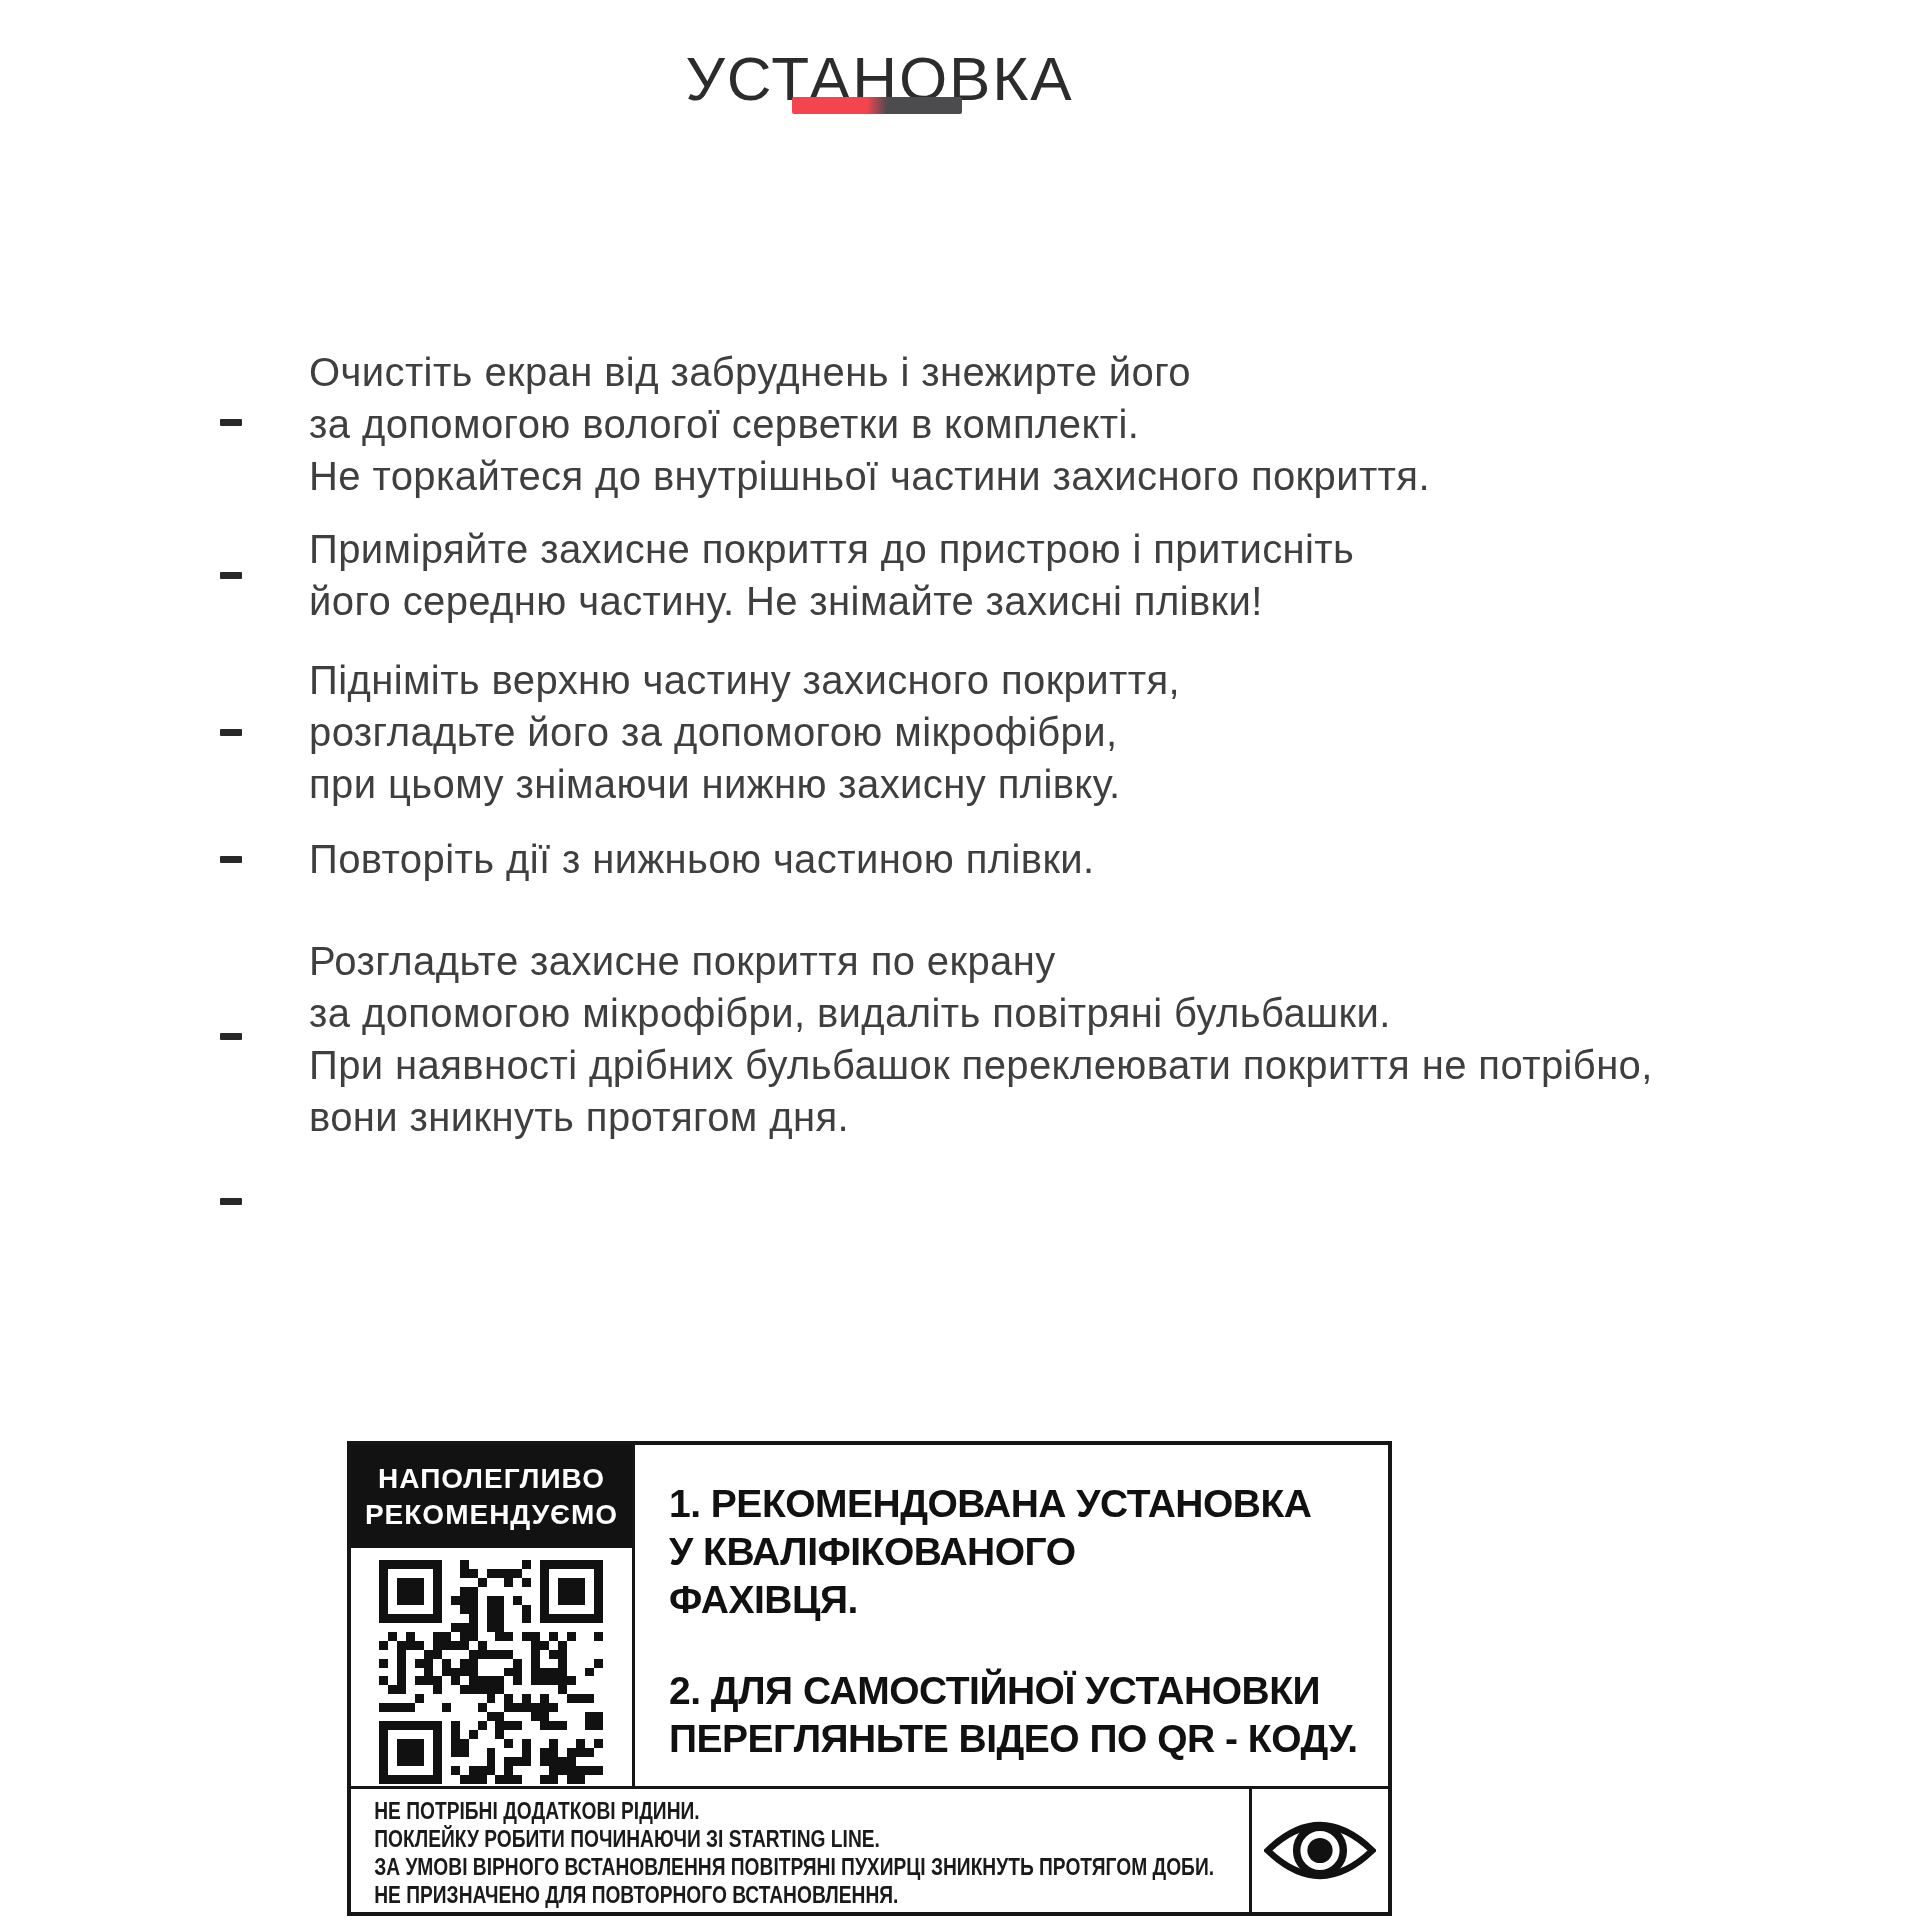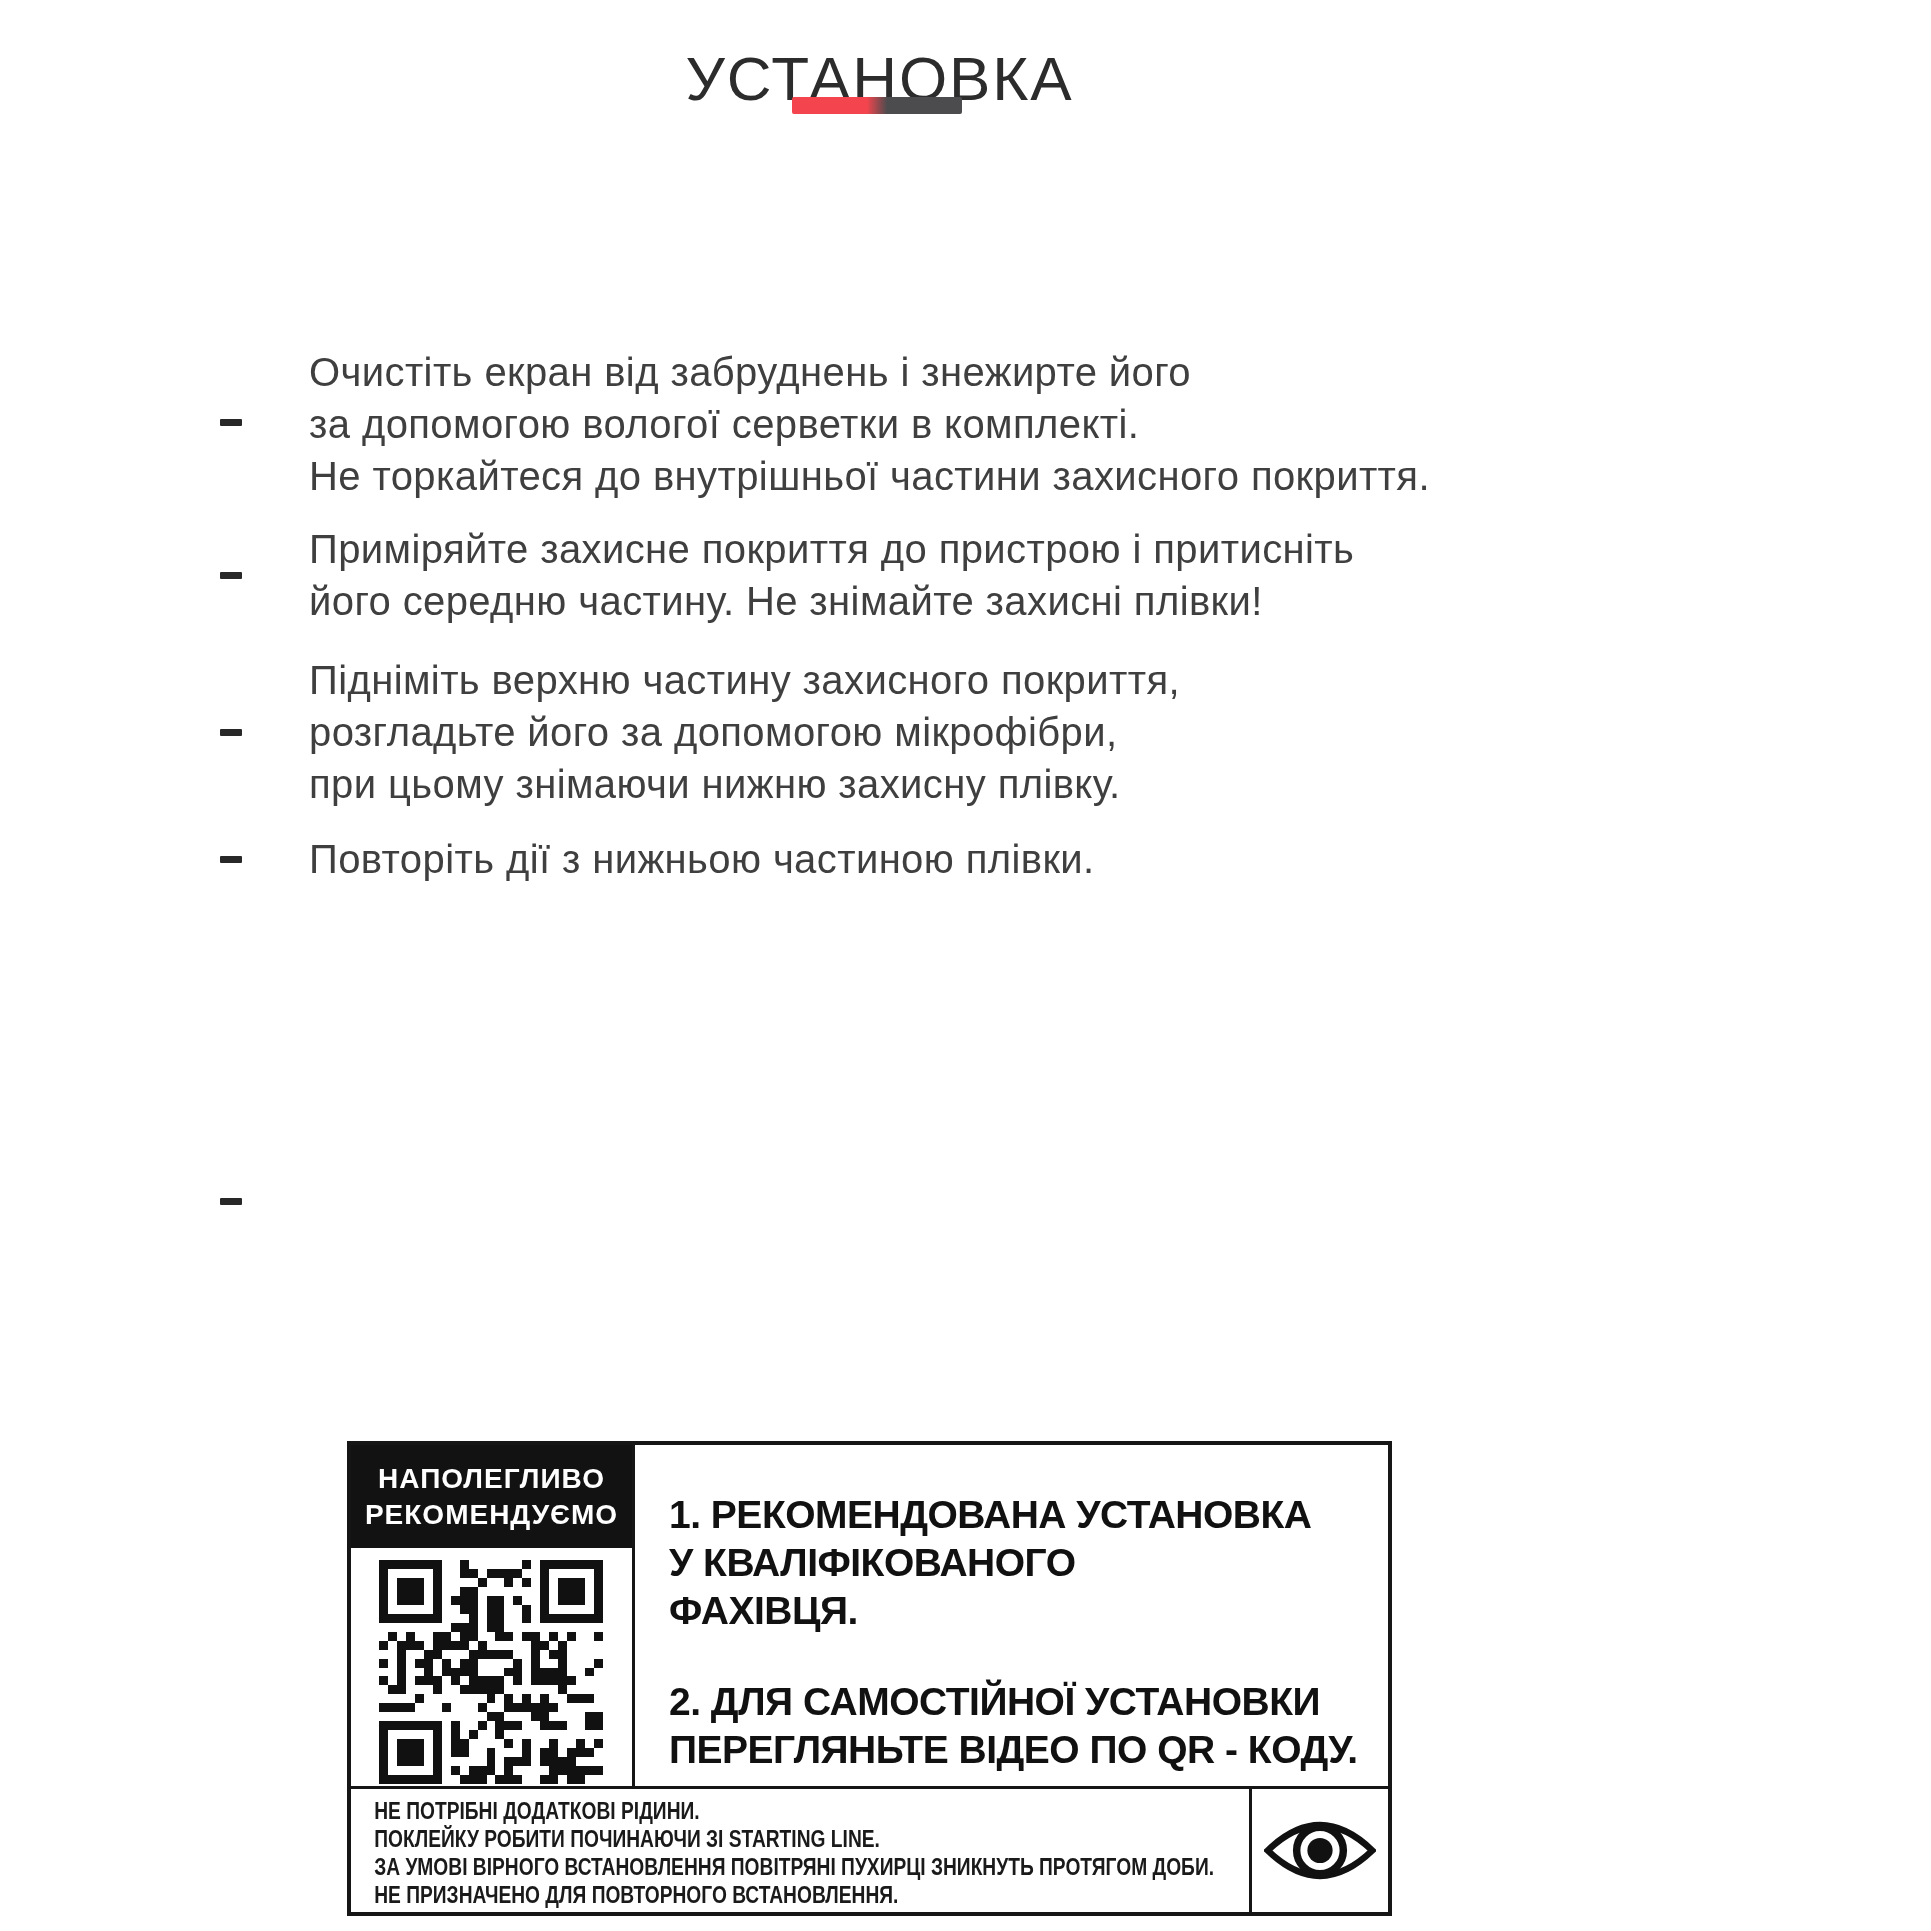--- a/index.html
+++ b/index.html
@@ -37,21 +37,21 @@
   .rec-header{
     width:100%;height:103px;background:#121212;box-sizing:border-box;padding-top:16.4px;
     text-align:center;color:#ffffff;font-weight:700;font-size:28px;line-height:36px;letter-spacing:1px;
   }
   .qr-wrap{
     position:absolute;left:28px;top:115px;width:224px;height:224px;background:#ffffff;
   }
   .qr-wrap svg{width:224px;height:224px;display:block;}
   .rec-right{
     position:absolute;left:285px;top:0;right:0;height:341px;box-sizing:border-box;
-    padding:35px 9.7px 0 33px;color:#111111;margin-top:11px;
+    padding:35px 9.7px 0 33px;color:#111111;
   }
   .rec-p{font-size:39px;font-weight:700;line-height:48px;letter-spacing:-0.5px;white-space:nowrap;}
   .rec-p.second{margin-top:43px;}
   .rec-bottom{
     position:absolute;left:0;top:341px;right:0;bottom:0;border-top:3.9px solid #161616;
   }
   .rec-notes{
     position:absolute;left:0;top:0;width:898px;bottom:0;box-sizing:border-box;
     padding:7.7px 0 0 29px;color:#1a1a1a;font-weight:700;font-size:24px;line-height:28px;
     transform:scaleX(0.8);transform-origin:0 50%;white-space:nowrap;
@@ -88,20 +88,27 @@
     <div class="line" style="top:0">Підніміть верхню частину захисного покриття,</div>
     <div class="line" style="top:52px">розгладьте його за допомогою мікрофібри,</div>
     <div class="line" style="top:104px">при цьому знімаючи нижню захисну плівку.</div>
   </div>
 
   <div class="step" style="top:833px;height:52px">
     <span class="dash" style="top:23px"></span>
     <div class="line" style="top:0">Повторіть дії з нижньою частиною плівки.</div>
   </div>
 
+  <div class="step" style="top:935px;height:209px">
+    <span class="dash" style="top:98px"></span>
+    <div class="line" style="top:0">Розгладьте захисне покриття по екрану</div>
+    <div class="line" style="top:52px">за допомогою мікрофібри, видаліть повітряні бульбашки.</div>
+    <div class="line" style="top:104px">При наявності дрібних бульбашок переклеювати покриття не потрібно,</div>
+    <div class="line" style="top:156px">вони зникнуть протягом дня.</div>
+  </div>
 
   <div class="step" style="top:1175px;height:52px">
     <span class="dash" style="top:23px"></span>
   </div>
 
   <div class="rec-box">
 
     <div class="rec-left">
       <div class="rec-header">
         <div>НАПОЛЕГЛИВО</div>

